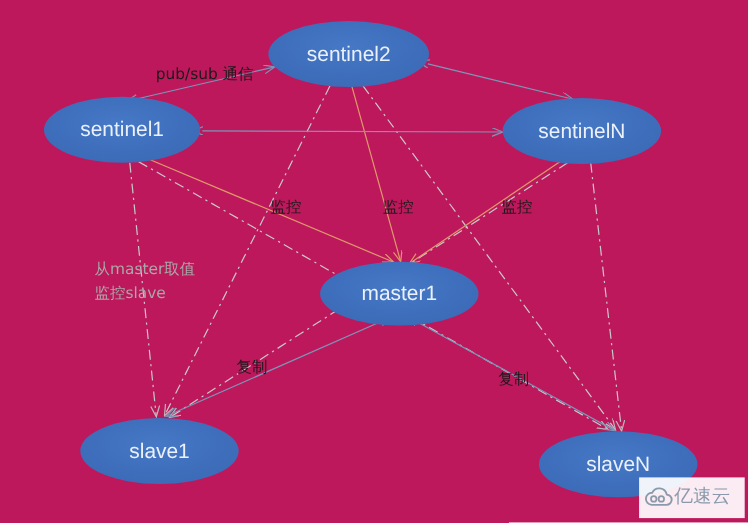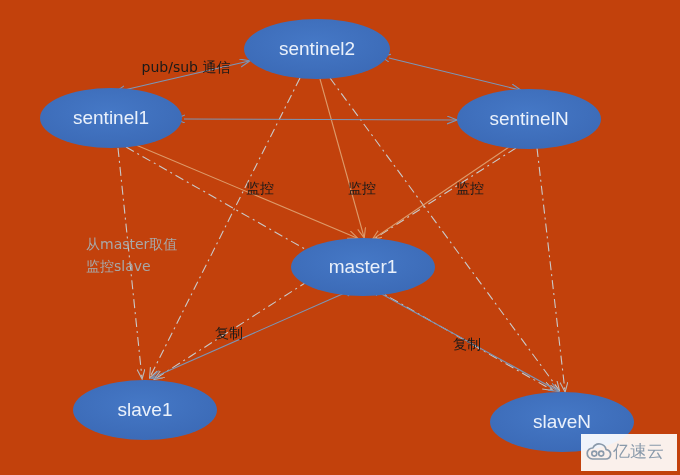--- a/index.html
+++ b/index.html
@@ -7,21 +7,21 @@
     padding: 0;
     background: #ffffff;
   }
   body {
     font-family: "Liberation Sans", "DejaVu Sans", sans-serif;
   }
   #canvas {
     position: relative;
     width: 680px;
     height: 475px;
-    background: #c2410c;
+    background: #be185d;
     overflow: hidden;
   }
   #diagram-svg {
     position: absolute;
     left: 0;
     top: 0;
     width: 680px;
     height: 475px;
   }
   .node-label {

